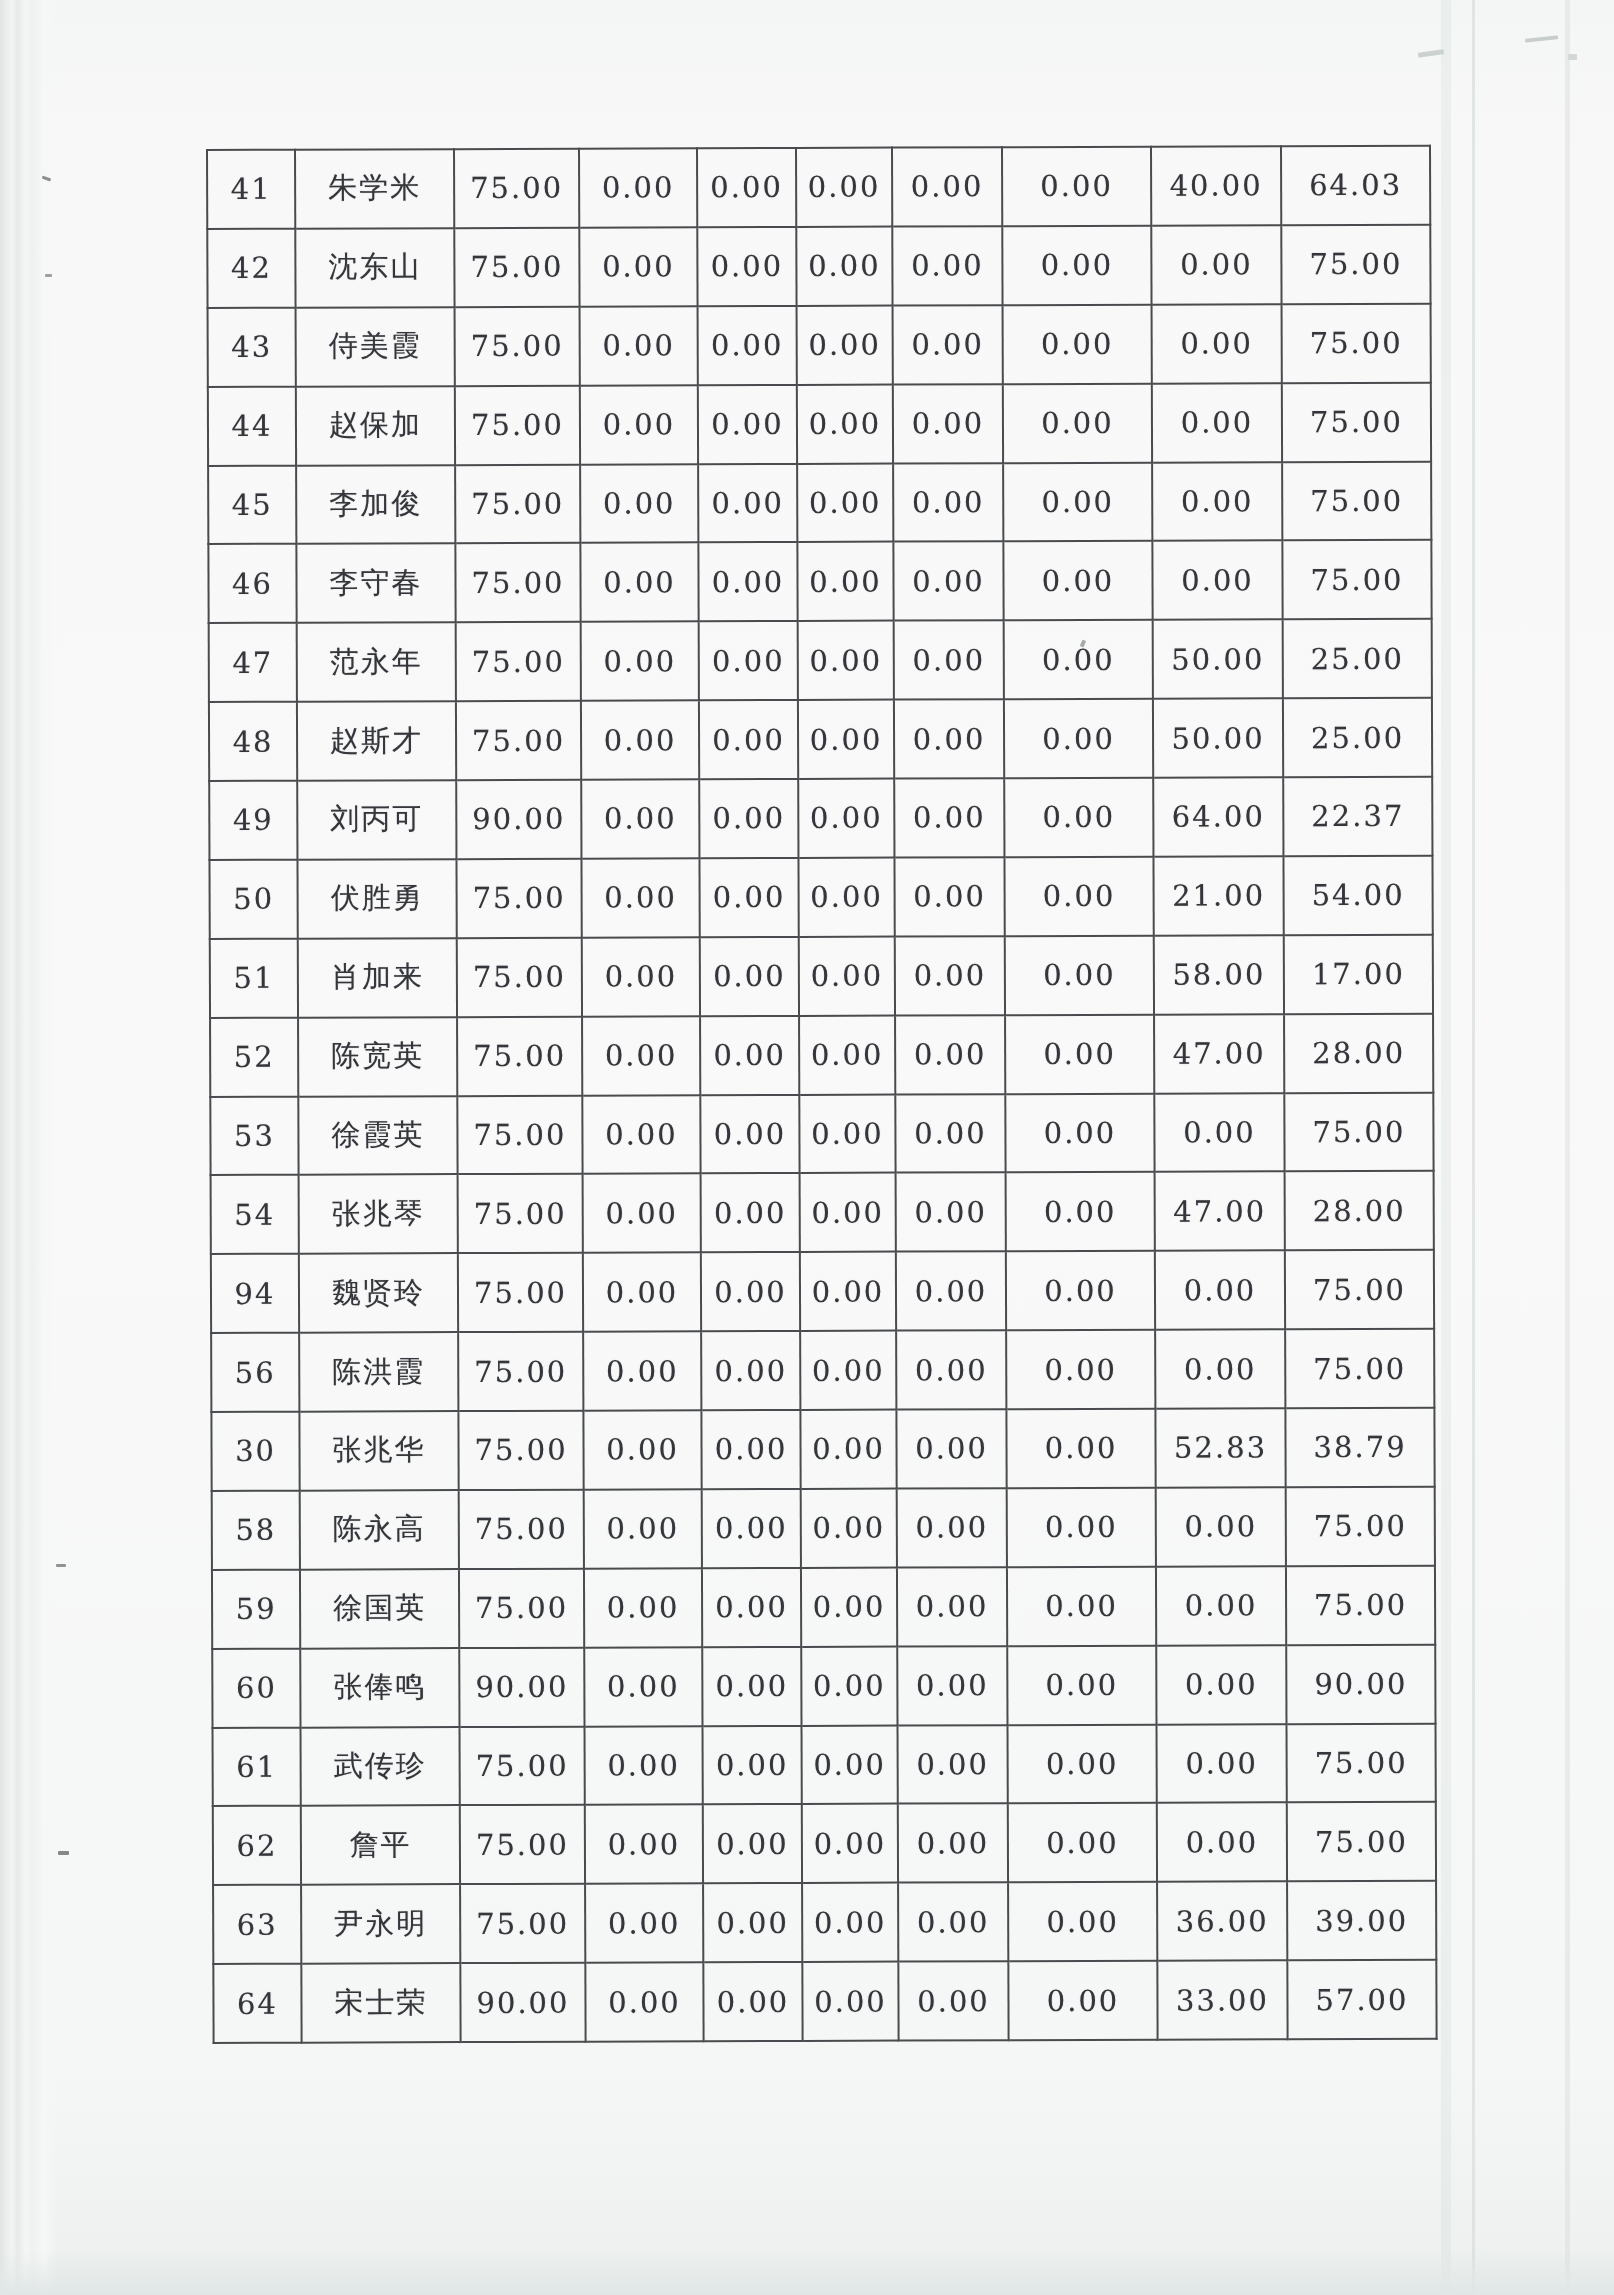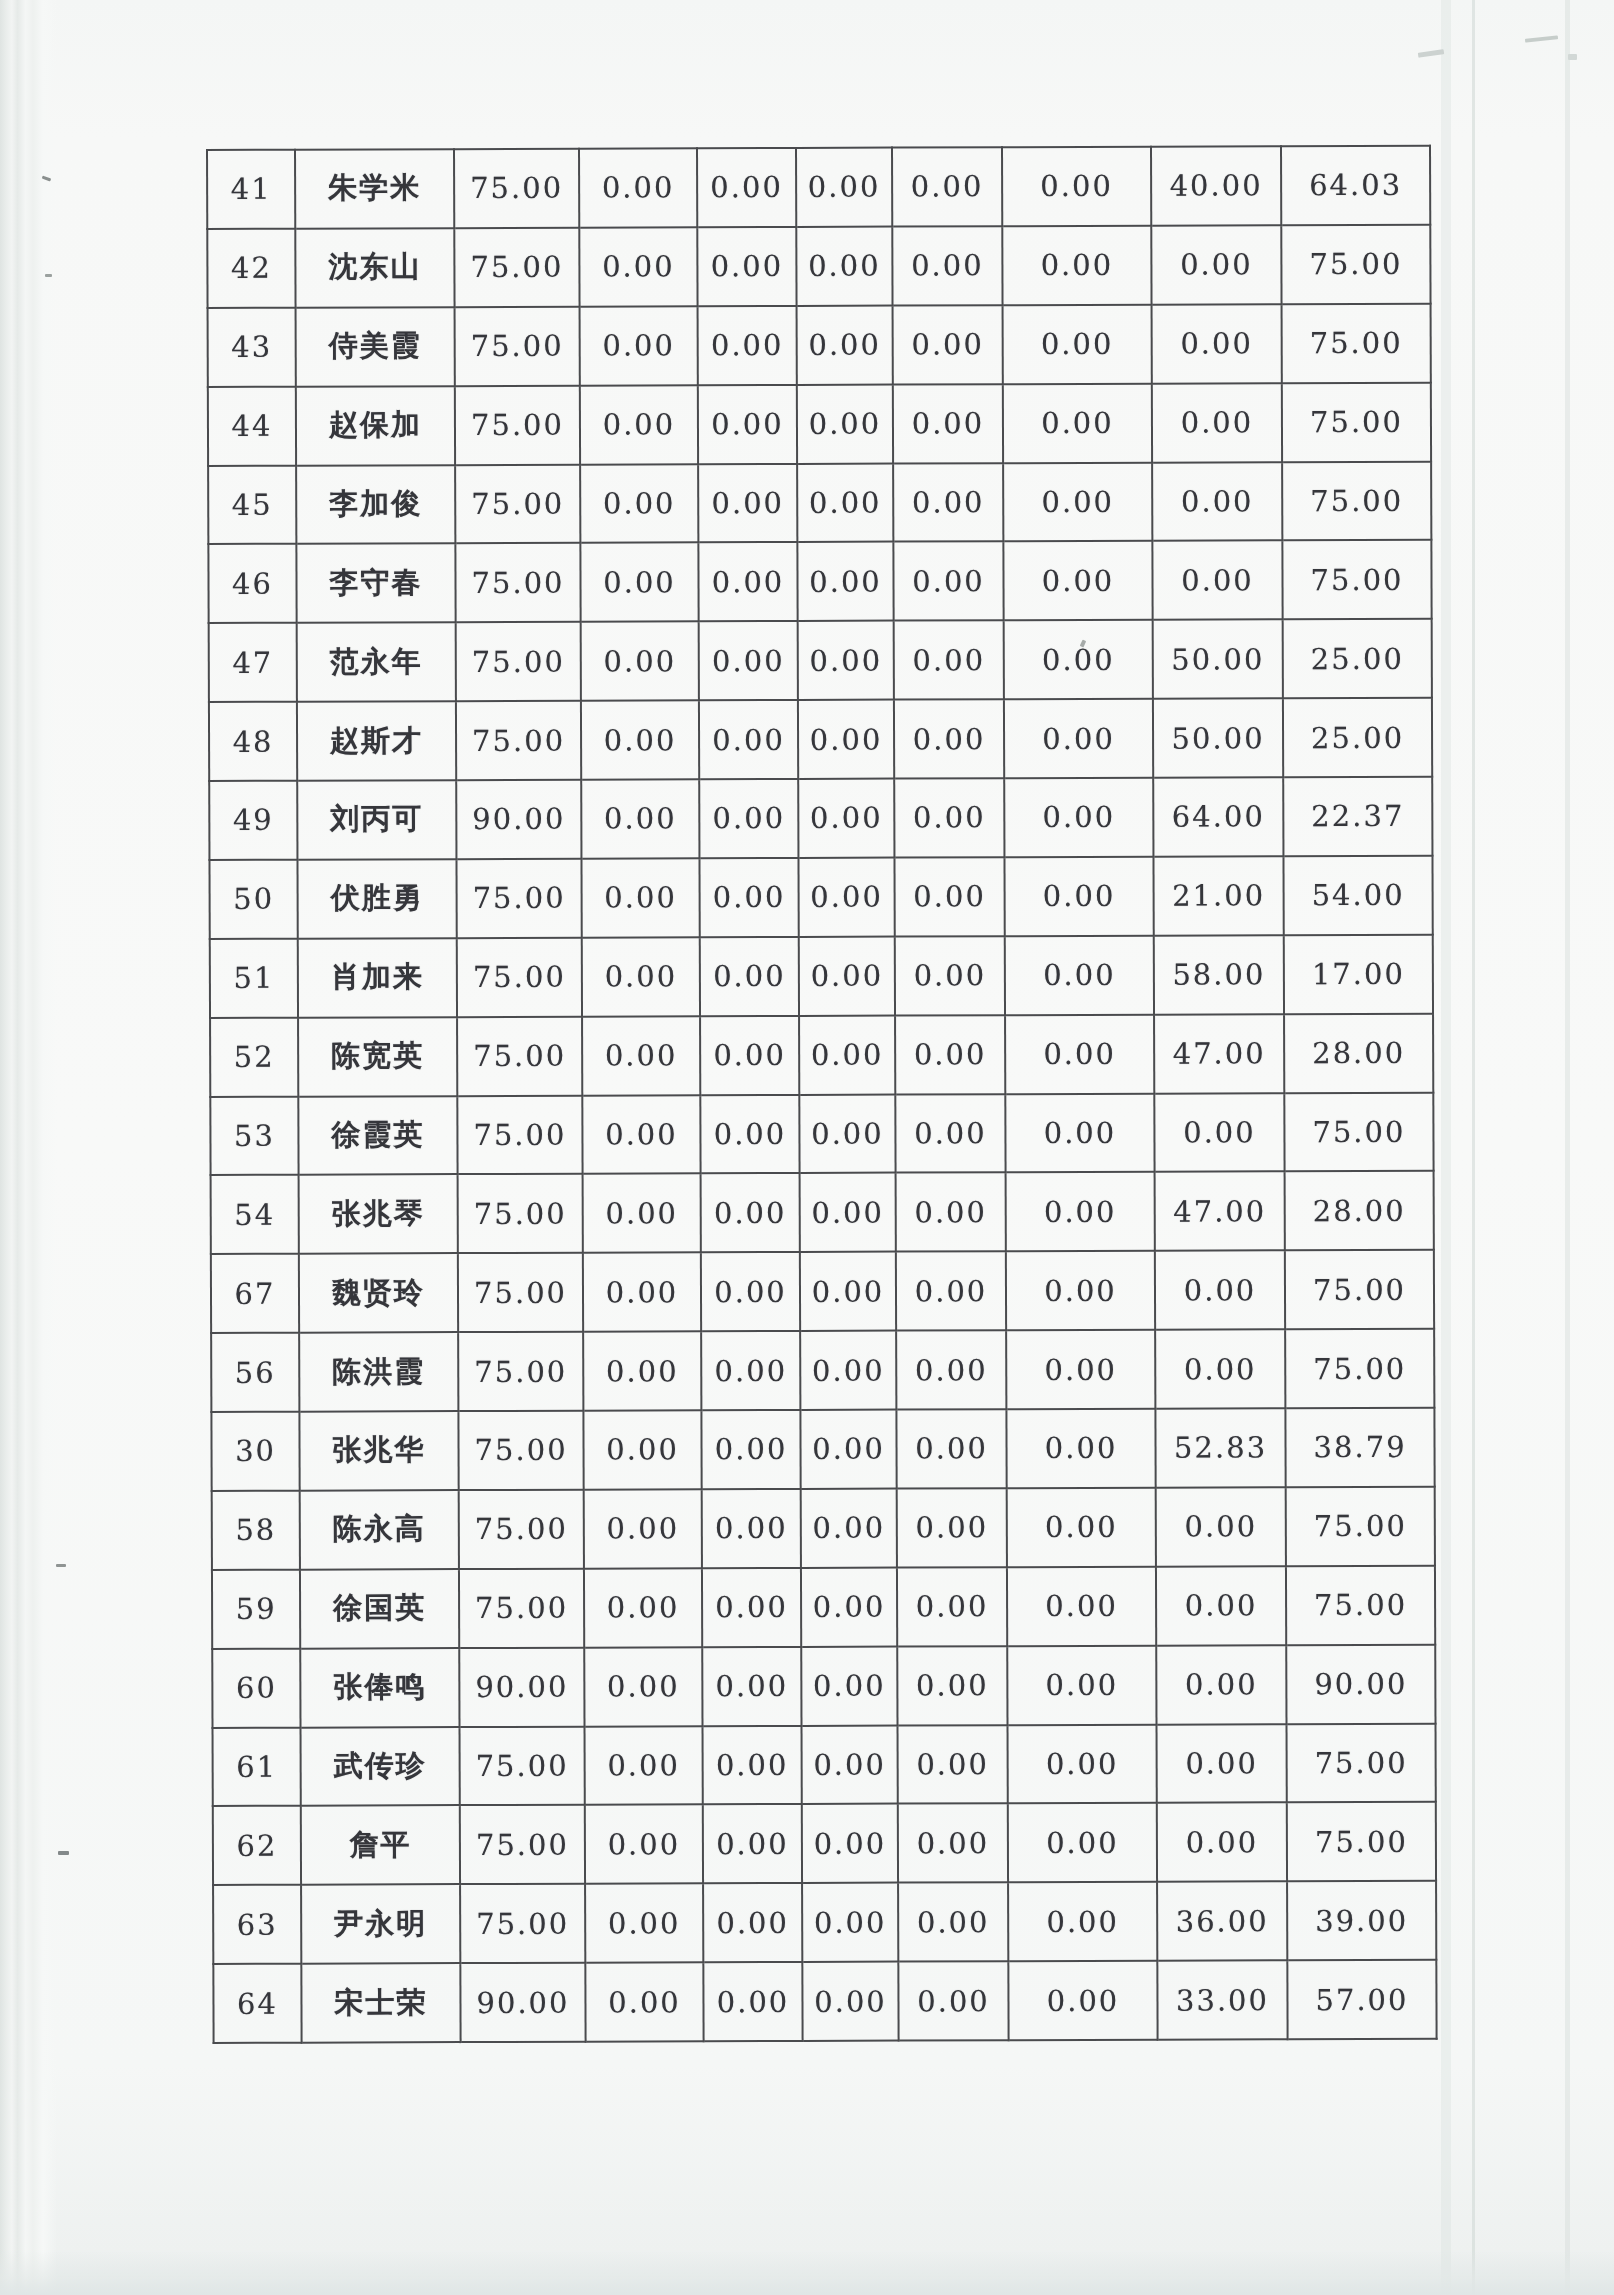--- a/index.html
+++ b/index.html
@@ -52,21 +52,21 @@
   table.score td{
     border:2px solid #4a4b4e;
     text-align:center;vertical-align:middle;
     color:#35363b;
     font-size:29px;
     letter-spacing:2px;
     text-shadow:0 0 1px rgba(70,72,80,0.45);
     overflow:hidden;white-space:nowrap;
   }
   td.no-cell{font-size:32px;letter-spacing:1px;}
-  td.name-cell{font-size:33px;letter-spacing:6.9px;font-family:"DejaVu Serif","Liberation Serif",serif;font-weight:bold;}
+  td.name-cell{font-size:33px;letter-spacing:6.9px;font-family:"DejaVu Serif","Liberation Serif",serif;}
   td.value-cell{font-size:29px;}
 </style>
 </head>
 <body>
 
 <div class="page">
 
   <div class="edge-left"></div>
   <div class="streak s1"></div>
   <div class="streak s2"></div>
@@ -274,21 +274,21 @@
             <td class="value-cell">0.00</td>
             <td class="value-cell">0.00</td>
             <td class="value-cell">0.00</td>
             <td class="value-cell">0.00</td>
             <td class="value-cell">0.00</td>
             <td class="value-cell">47.00</td>
             <td class="value-cell">28.00</td>
           </tr>
 
           <tr>
-            <td class="no-cell">67</td>
+            <td class="no-cell">94</td>
             <td class="name-cell">魏贤玲</td>
             <td class="value-cell">75.00</td>
             <td class="value-cell">0.00</td>
             <td class="value-cell">0.00</td>
             <td class="value-cell">0.00</td>
             <td class="value-cell">0.00</td>
             <td class="value-cell">0.00</td>
             <td class="value-cell">0.00</td>
             <td class="value-cell">75.00</td>
           </tr>

